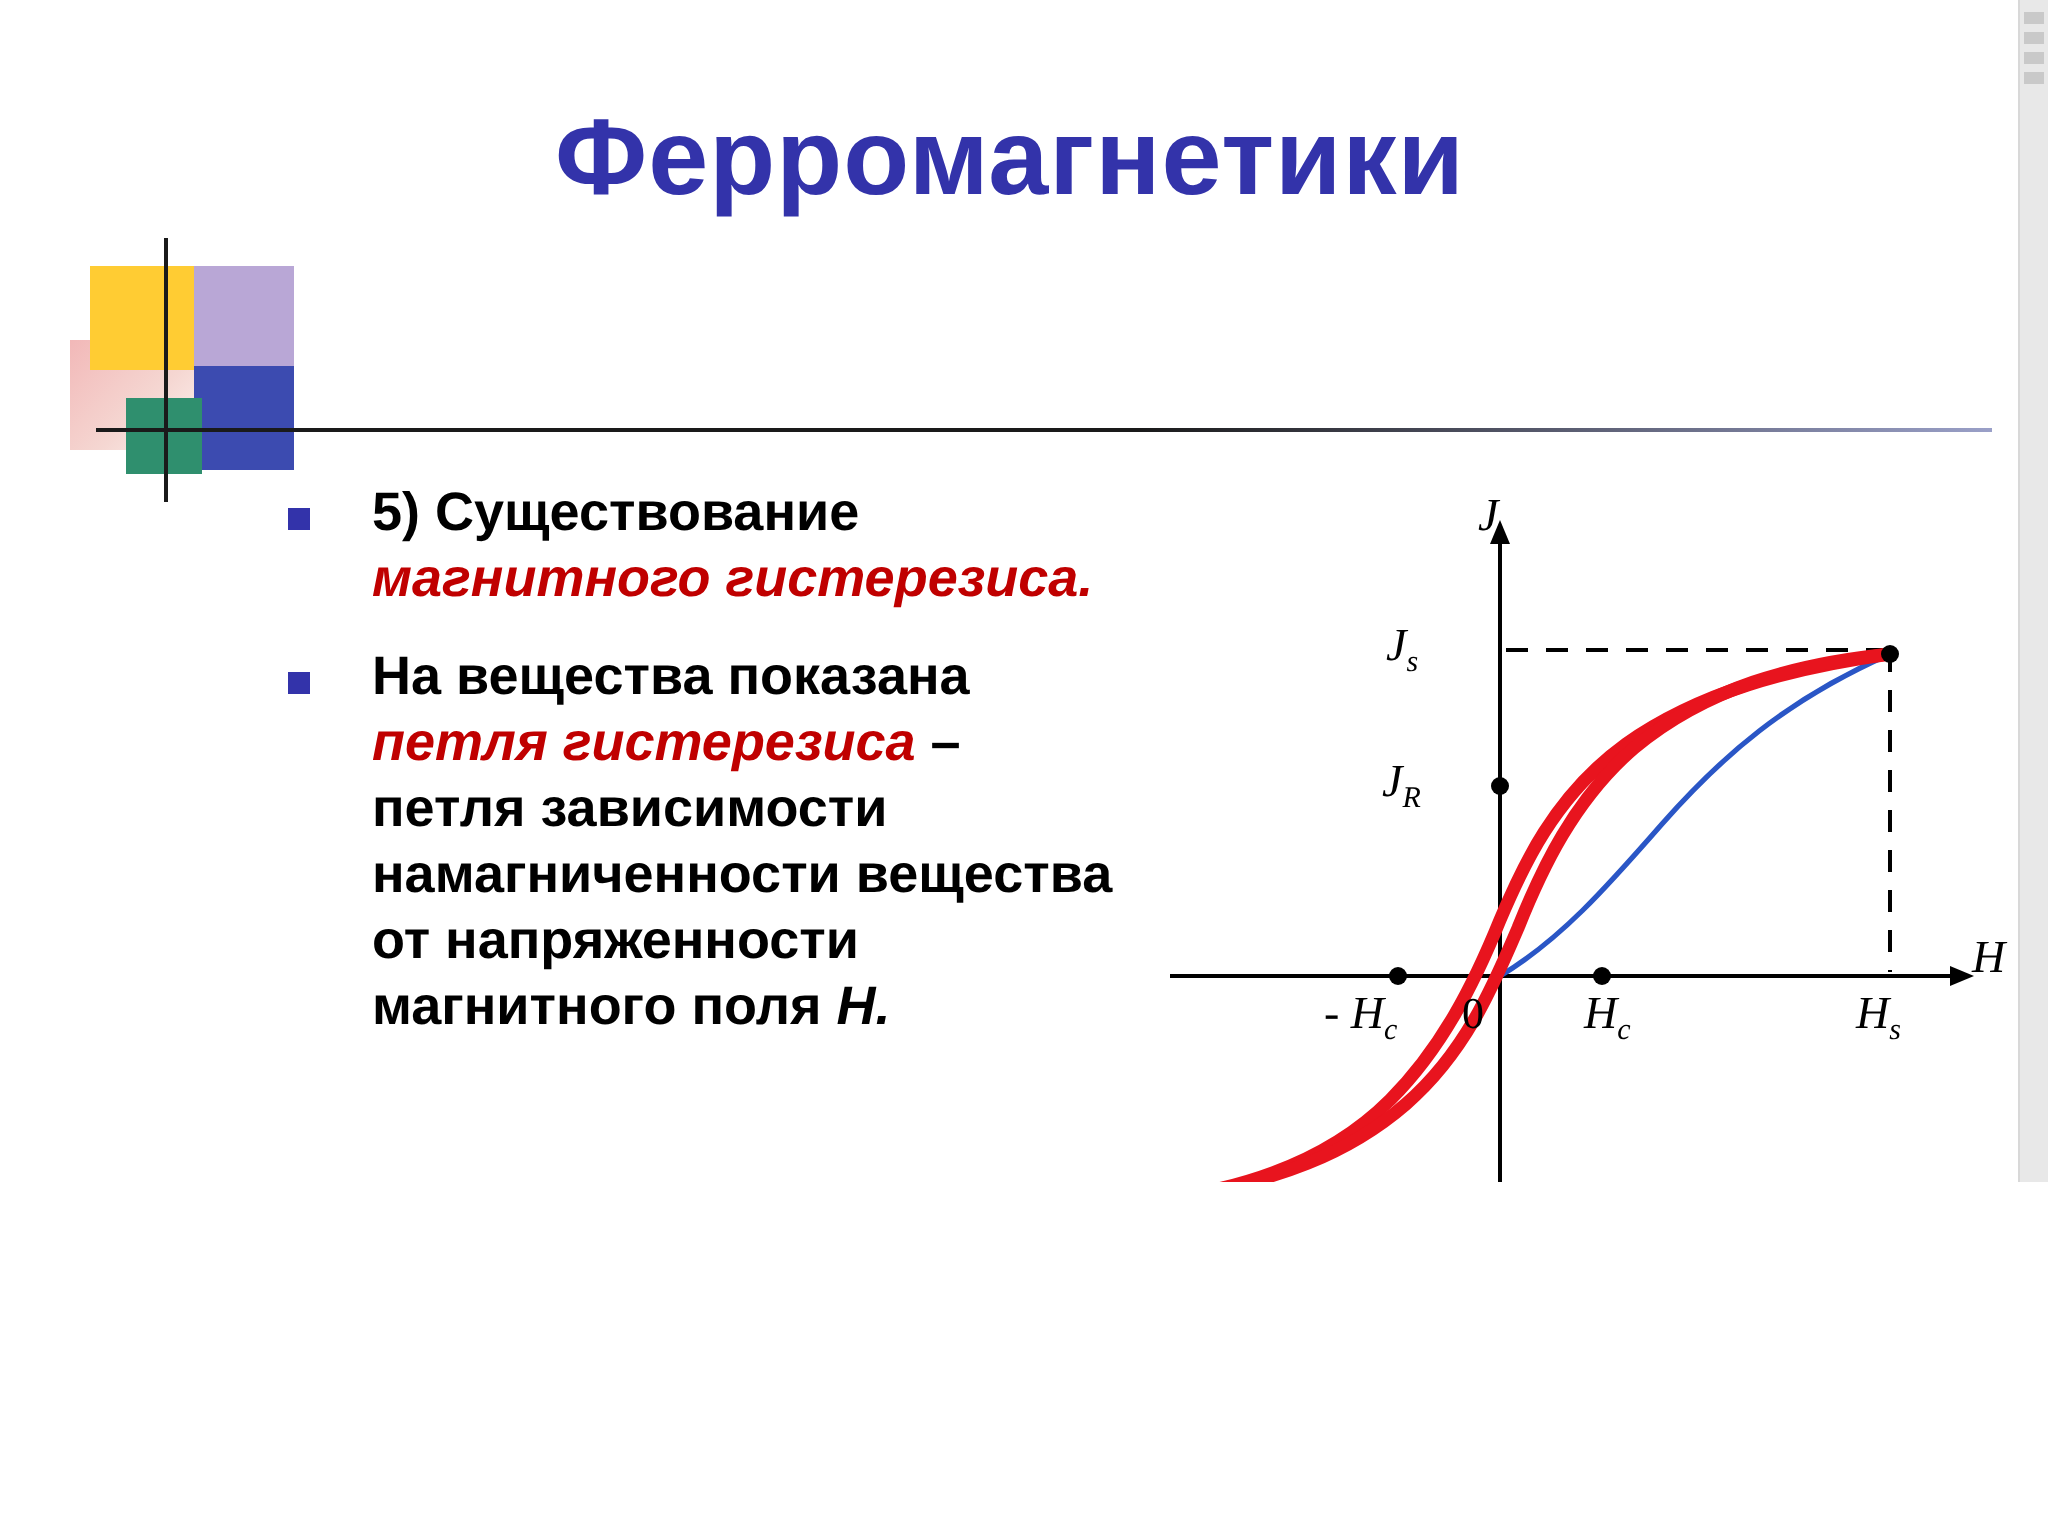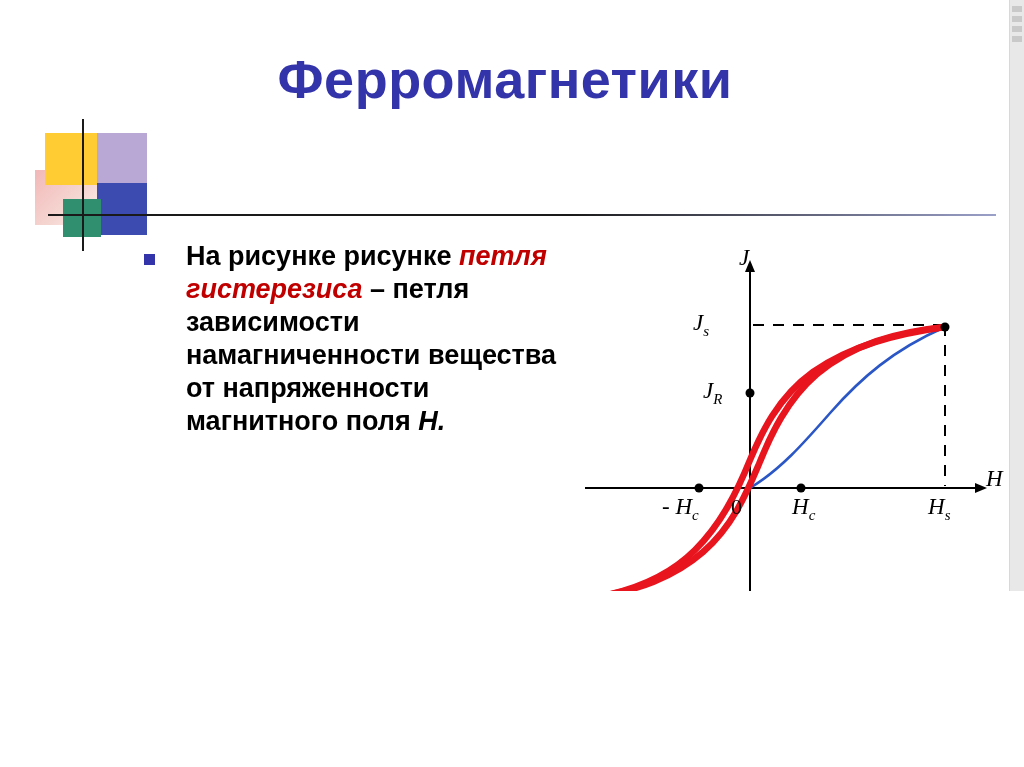--- a/index.html
+++ b/index.html
@@ -178,25 +178,31 @@
     <div class="sq-purple"></div>
     <div class="sq-blue"></div>
     <div class="sq-green"></div>
     <div class="v-rule"></div>
   </div>
 
   <div class="h-rule"></div>
 
   <div class="bullets">
 
-
     <div class="bullet-row">
       <span class="bullet-marker"></span>
       <div class="btext">
-        <span>На рисунке рисунке </span><span class="em-red">петля гистерезиса</span><span> – петля зависимости намагниченности вещества от напряженности магнитного поля </span><span class="it-black">H.</span>
+        <span>5) Существование </span><span class="em-red">магнитного гистерезиса.</span>
+      </div>
+    </div>
+
+    <div class="bullet-row">
+      <span class="bullet-marker"></span>
+      <div class="btext">
+        <span>На вещества показана </span><span class="em-red">петля гистерезиса</span><span> – петля зависимости намагниченности вещества от напряженности магнитного поля </span><span class="it-black">H.</span>
       </div>
     </div>
 
   </div>
 
   <div class="chart-wrap">
     <svg width="470" height="430" viewBox="0 0 470 430">
 
       <g>
         <line x1="40" y1="250" x2="432" y2="250" stroke="#000" stroke-width="2"></line>
@@ -223,21 +229,21 @@
         <circle cx="256" cy="250" r="4.5"></circle>
         <circle cx="154" cy="250" r="4.5"></circle>
         <circle cx="400" cy="89" r="4.5"></circle>
       </g>
     </svg>
 
     <div class="axis-label" style="left: 441px; top: 228px;">H</div>
     <div class="axis-label" style="left: 194px; top: 7px;">J</div>
 
     <div class="axis-label" style="left: 148px; top: 72px; text-align: right;">J<span class="sub">s</span></div>
-    <div class="axis-label" style="left: 146px; top: 140px; margin-left: 12px;">J<span class="sub">R</span></div>
+    <div class="axis-label" style="left: 146px; top: 140px;">J<span class="sub">R</span></div>
 
     <div class="zero-label" style="left: 186px; top: 256px;">0</div>
 
     <div class="axis-label" style="left: 117px; top: 256px;">- H<span class="sub">c</span></div>
     <div class="axis-label" style="left: 247px; top: 256px;">H<span class="sub">c</span></div>
     <div class="axis-label" style="left: 383px; top: 256px; text-align: center;">H<span class="sub">s</span></div>
   </div>
 
 </div>
 

